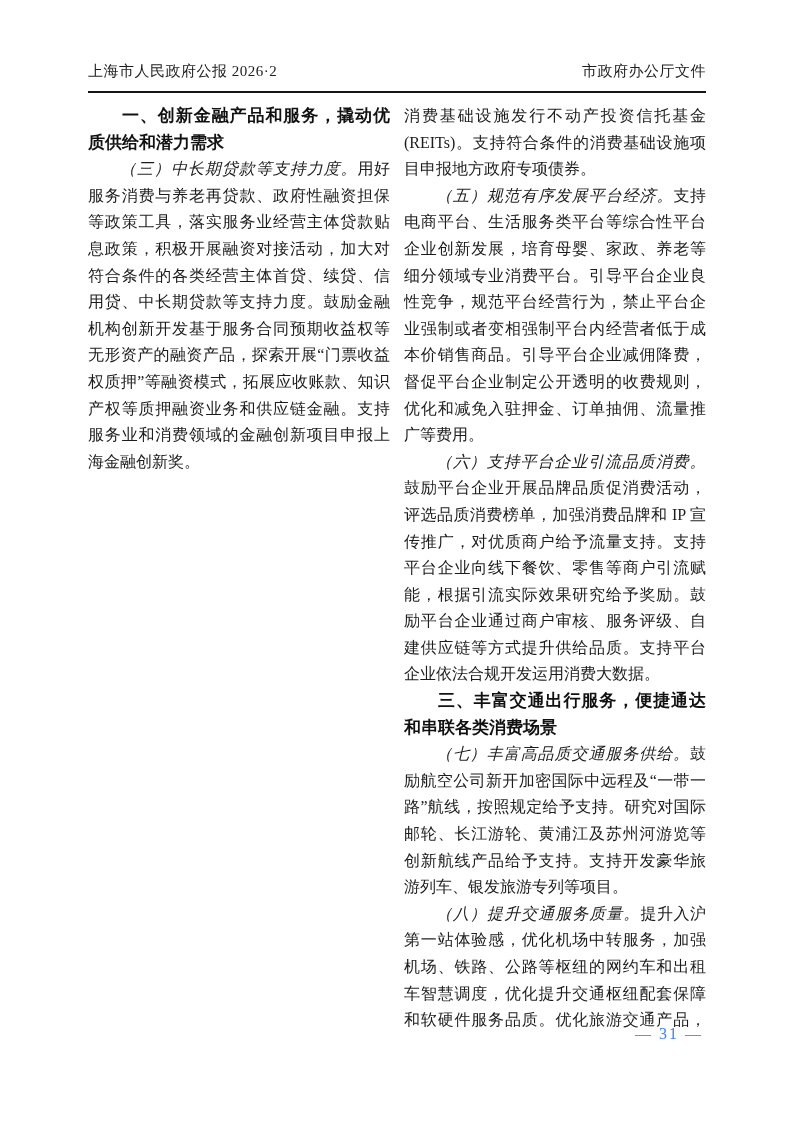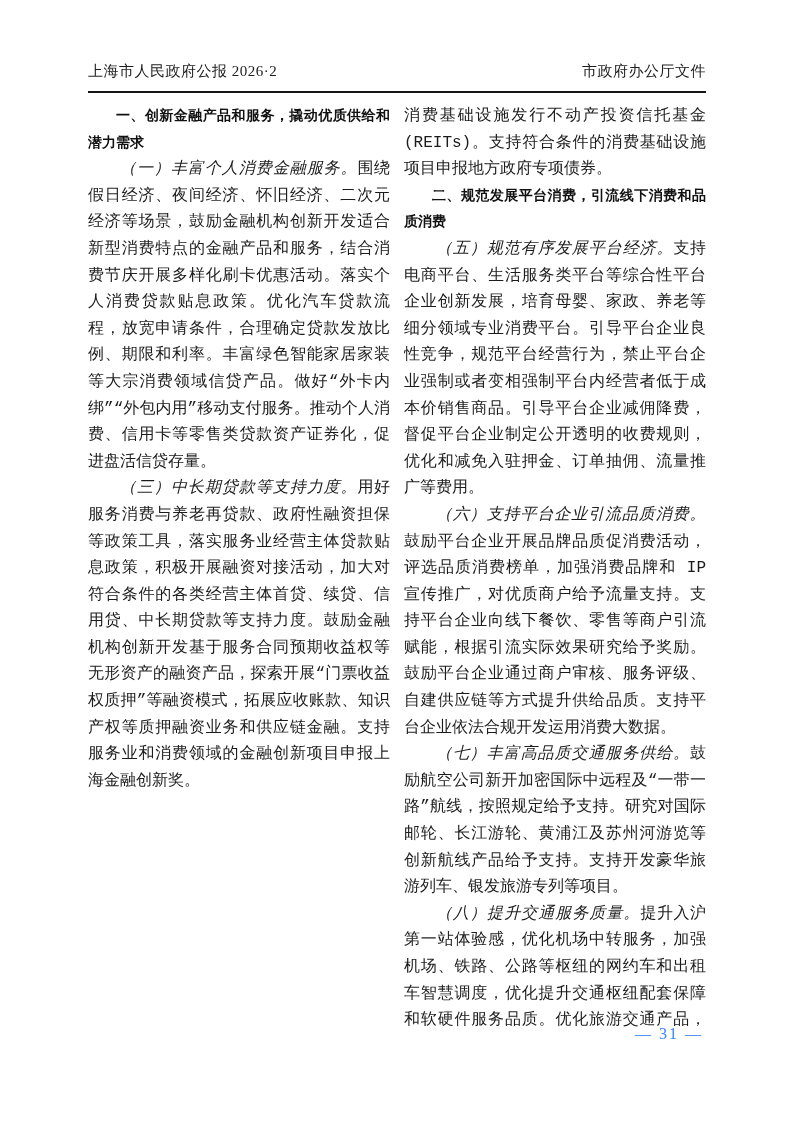--- a/index.html
+++ b/index.html
@@ -43,36 +43,35 @@
     display: flex;
     gap: 14px;
   }
   .col {
     width: 302px;
     height: 933px;
     overflow: hidden;
   }
   .sec-heading {
     margin: 0;
-    font-family: Liberation Mono, monospace;
+    font-family: Liberation Serif, serif;
     font-weight: bold;
-    font-size: 14px;
+    font-size: 17px;
     line-height: 26.6px;
     text-indent: 2em;
     text-align: justify;
     color: #111;
   }
   .para {
     margin: 0;
     font-size: 16px;
     line-height: 26.6px;
     text-indent: 2em;
     text-align: justify;
     text-justify: inter-ideograph;
-    font-family: Liberation Mono, monospace;
   }
   .para.cont {
     text-indent: 0;
   }
   .lead {
     font-style: italic;
     letter-spacing: 0.5px;
   }
   .footer {
     position: absolute;
@@ -93,36 +92,35 @@
     <span>上海市人民政府公报 2026·2</span>
     <span>市政府办公厅文件</span>
   </div>
   <div class="header-rule"></div>
 
   <div class="columns">
 
     <div class="col">
       <h2 class="sec-heading">一、创新金融产品和服务，撬动优质供给和潜力需求</h2>
 
-      <p class="para"><span class="lead">（一）丰富个人消费金融服务。</span><span>围绕假日经济、夜间经济、怀旧经济、二次元经济等场景，鼓励金融机构创新开发适合新型消费特点的金融产品和服务，结合消费节庆开展多样化刷卡优惠活动。落实个人消费贷款贴息政策。优化汽车贷款流程，放宽申请条件，合理确定贷款发放比例、期限和利率。丰富绿色智能家居家装等大宗消费领域信贷产品。做好“外卡内绑”“外包内用”移动支付服务。推动个人消费、信用卡等零售类贷款资产证券化，促进盘活信贷存量。</span></p>
 
 
       <p class="para"><span class="lead">（三）中长期贷款等支持力度。</span><span>用好服务消费与养老再贷款、政府性融资担保等政策工具，落实服务业经营主体贷款贴息政策，积极开展融资对接活动，加大对符合条件的各类经营主体首贷、续贷、信用贷、中长期贷款等支持力度。鼓励金融机构创新开发基于服务合同预期收益权等无形资产的融资产品，探索开展“门票收益权质押”等融资模式，拓展应收账款、知识产权等质押融资业务和供应链金融。支持服务业和消费领域的金融创新项目申报上海金融创新奖。</span></p>
 
     </div>
 
     <div class="col">
       <p class="para cont">消费基础设施发行不动产投资信托基金(REITs)。支持符合条件的消费基础设施项目申报地方政府专项债券。</p>
 
-      <h2 class="sec-heading">二、规范发展平台消费，引流线下消费和品质消费</h2>
 
       <p class="para"><span class="lead">（五）规范有序发展平台经济。</span><span>支持电商平台、生活服务类平台等综合性平台企业创新发展，培育母婴、家政、养老等细分领域专业消费平台。引导平台企业良性竞争，规范平台经营行为，禁止平台企业强制或者变相强制平台内经营者低于成本价销售商品。引导平台企业减佣降费，督促平台企业制定公开透明的收费规则，优化和减免入驻押金、订单抽佣、流量推广等费用。</span></p>
 
       <p class="para"><span class="lead">（六）支持平台企业引流品质消费。</span><span>鼓励平台企业开展品牌品质促消费活动，评选品质消费榜单，加强消费品牌和 IP 宣传推广，对优质商户给予流量支持。支持平台企业向线下餐饮、零售等商户引流赋能，根据引流实际效果研究给予奖励。鼓励平台企业通过商户审核、服务评级、自建供应链等方式提升供给品质。支持平台企业依法合规开发运用消费大数据。</span></p>
 
+      <h2 class="sec-heading">三、丰富交通出行服务，便捷通达和串联各类消费场景</h2>
 
       <p class="para"><span class="lead">（七）丰富高品质交通服务供给。</span><span>鼓励航空公司新开加密国际中远程及“一带一路”航线，按照规定给予支持。研究对国际邮轮、长江游轮、黄浦江及苏州河游览等创新航线产品给予支持。支持开发豪华旅游列车、银发旅游专列等项目。</span></p>
 
       <p class="para"><span class="lead">（八）提升交通服务质量。</span><span>提升入沪第一站体验感，优化机场中转服务，加强机场、铁路、公路等枢纽的网约车和出租车智慧调度，优化提升交通枢纽配套保障和软硬件服务品质。优化旅游交通产品，拓展“SHANGHAI PASS”消费</span></p>
     </div>
 
   </div>
 
   <div class="footer">— 31 —</div>
 

